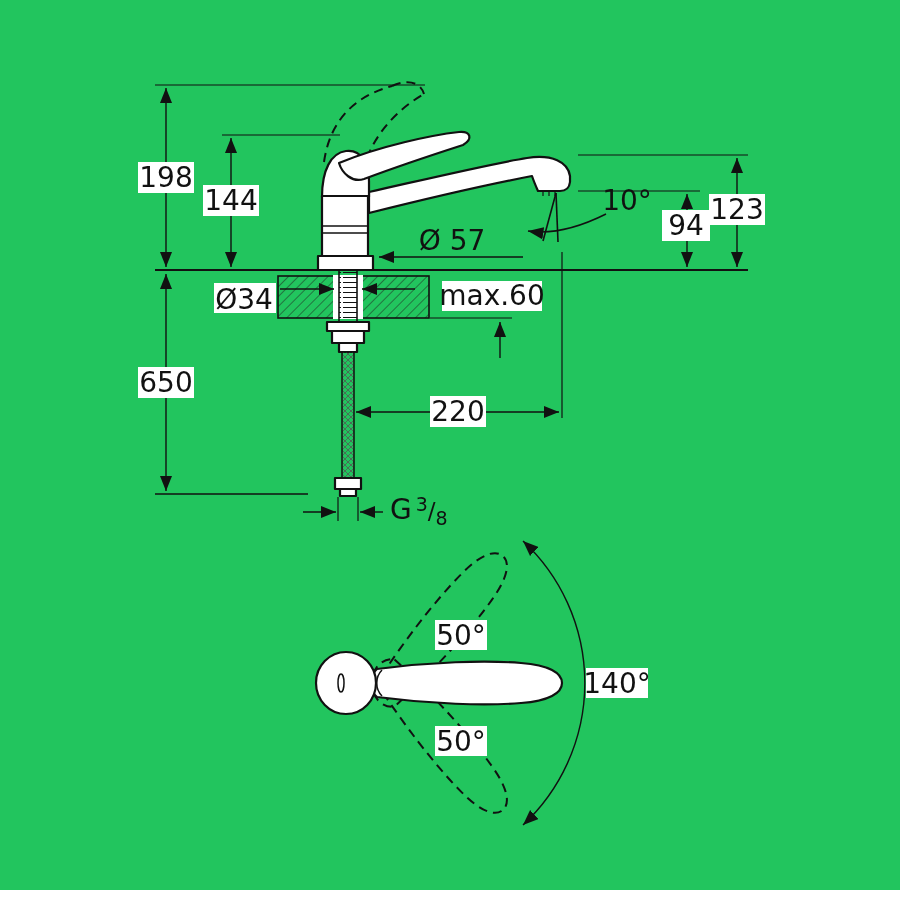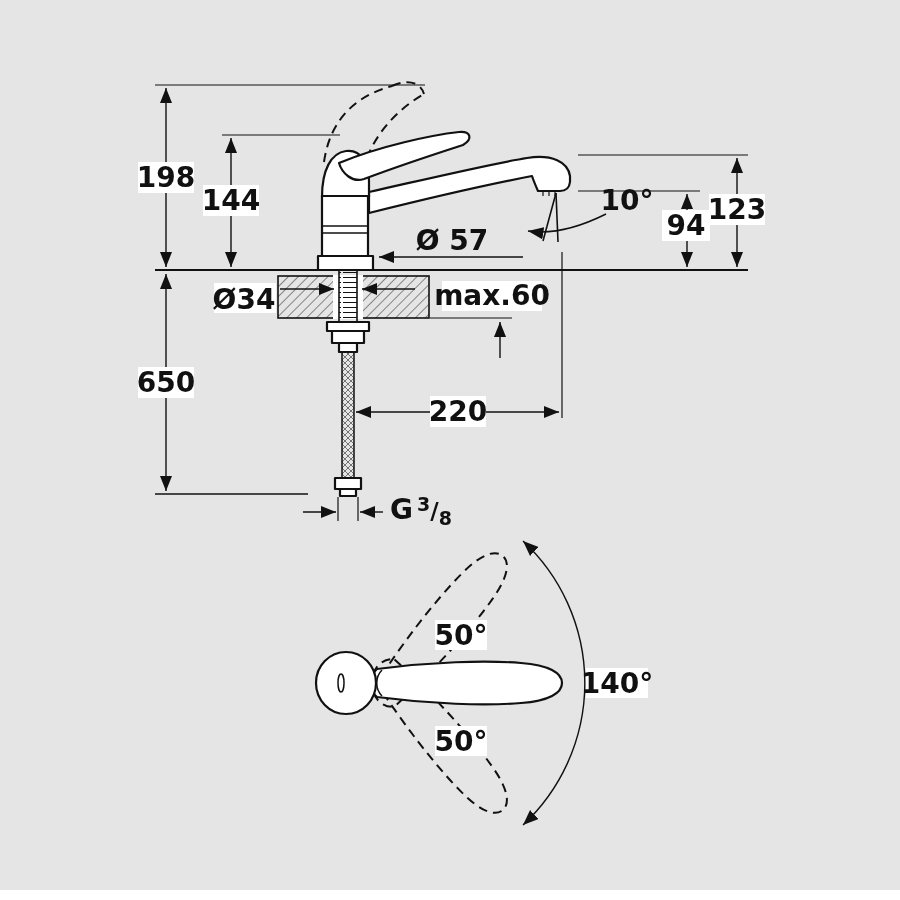--- a/index.html
+++ b/index.html
@@ -1,16 +1,16 @@
 <!DOCTYPE html>
 <html><head>
 <meta charset="utf-8">
 <style>
   html,body{margin:0;padding:0;background:#ffffff;}
-  .canvas{width:900px;height:890px;position:relative;background:#e5e5e5;overflow:hidden;font-weight:bold;}
+  .canvas{width:900px;height:890px;position:relative;background:#22c55e;overflow:hidden;}
   svg{display:block;}
   text{font-family:"DejaVu Sans","Liberation Sans",sans-serif;fill:#111;}
   .dim-label{font-size:28px;}
   .obj{fill:#ffffff;stroke:#111;stroke-width:2.2;stroke-linejoin:round;}
   .thin{stroke:#111;stroke-width:1.2;fill:none;}
   .dimline{stroke:#111;stroke-width:1.4;fill:none;}
   .detail{stroke:#111;stroke-width:1.6;fill:none;}
   .dashed{stroke:#111;stroke-width:2;fill:none;stroke-dasharray:9 6;}
   .bg{fill:#ffffff;}
 </style>

